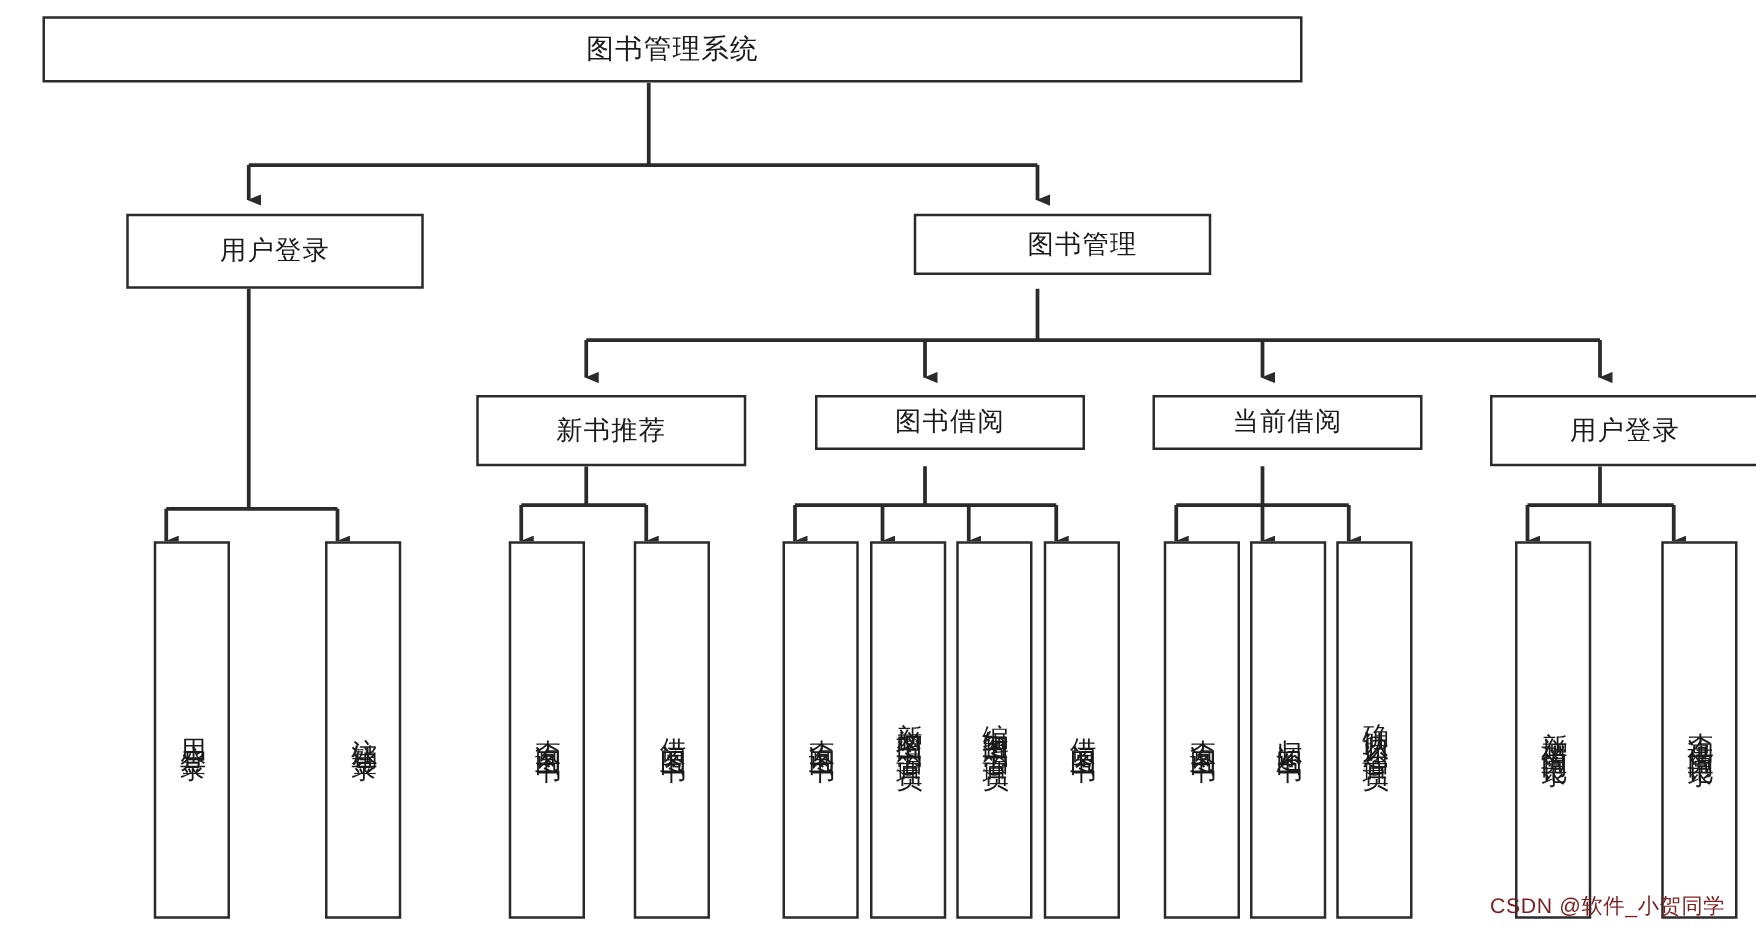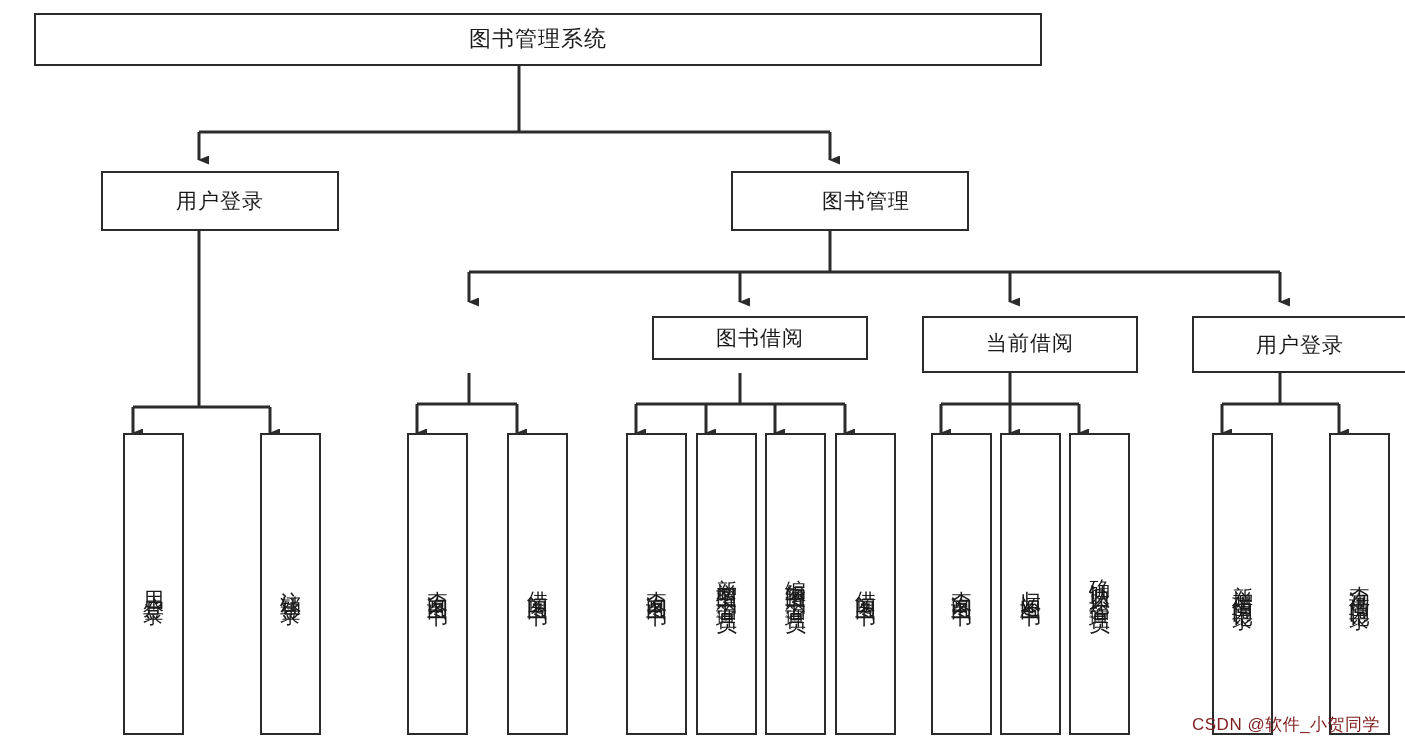--- a/index.html
+++ b/index.html
@@ -117,26 +117,27 @@
       <path d="M1222,404 L1339,404"></path>
       <path d="M1222,404 L1222,433" marker-end="url(#arrowhead)"></path>
       <path d="M1339,404 L1339,433" marker-end="url(#arrowhead)"></path>
     </g>
   </svg>
 
   <div class="node horizontal root" style="left:14px; top:13px; width:1008px; height:53px;">图书管理系统</div>
 
   <div class="node horizontal" style="left:81px; top:171px; width:238px; height:60px;">用户登录</div>
 
-  <div class="node horizontal" style="left:711px; top:171px; width:238px; height:60px;padding-left:32px;">图书管理</div>
+  <div class="node horizontal" style="left:711px; top:171px; width:238px; height:49px;padding-left:32px;">图书管理</div>
 
+  <div class="node horizontal" style="left:361px; top:316px; width:216px; height:57px;">新书推荐</div>
 
   <div class="node horizontal" style="left:632px; top:316px; width:216px; height:44px;">图书借阅</div>
 
-  <div class="node horizontal" style="left:902px; top:316px; width:216px; height:57px;font-family:Liberation Mono, monospace;">当前借阅</div>
+  <div class="node horizontal" style="left:902px; top:316px; width:216px; height:44px;">当前借阅</div>
 
   <div class="node horizontal" style="left:1172px; top:316px; width:216px; height:57px;">用户登录</div>
 
   <div class="node vertical" style="left:103px; top:433px; width:61px; height:302px;">用户登录</div>
 
   <div class="node vertical" style="left:240px; top:433px; width:61px; height:302px;">注销登录</div>
 
   <div class="node vertical" style="left:387px; top:433px; width:61px; height:302px;">查询图书</div>
 
   <div class="node vertical" style="left:487px; top:433px; width:61px; height:302px;">借阅图书</div>

